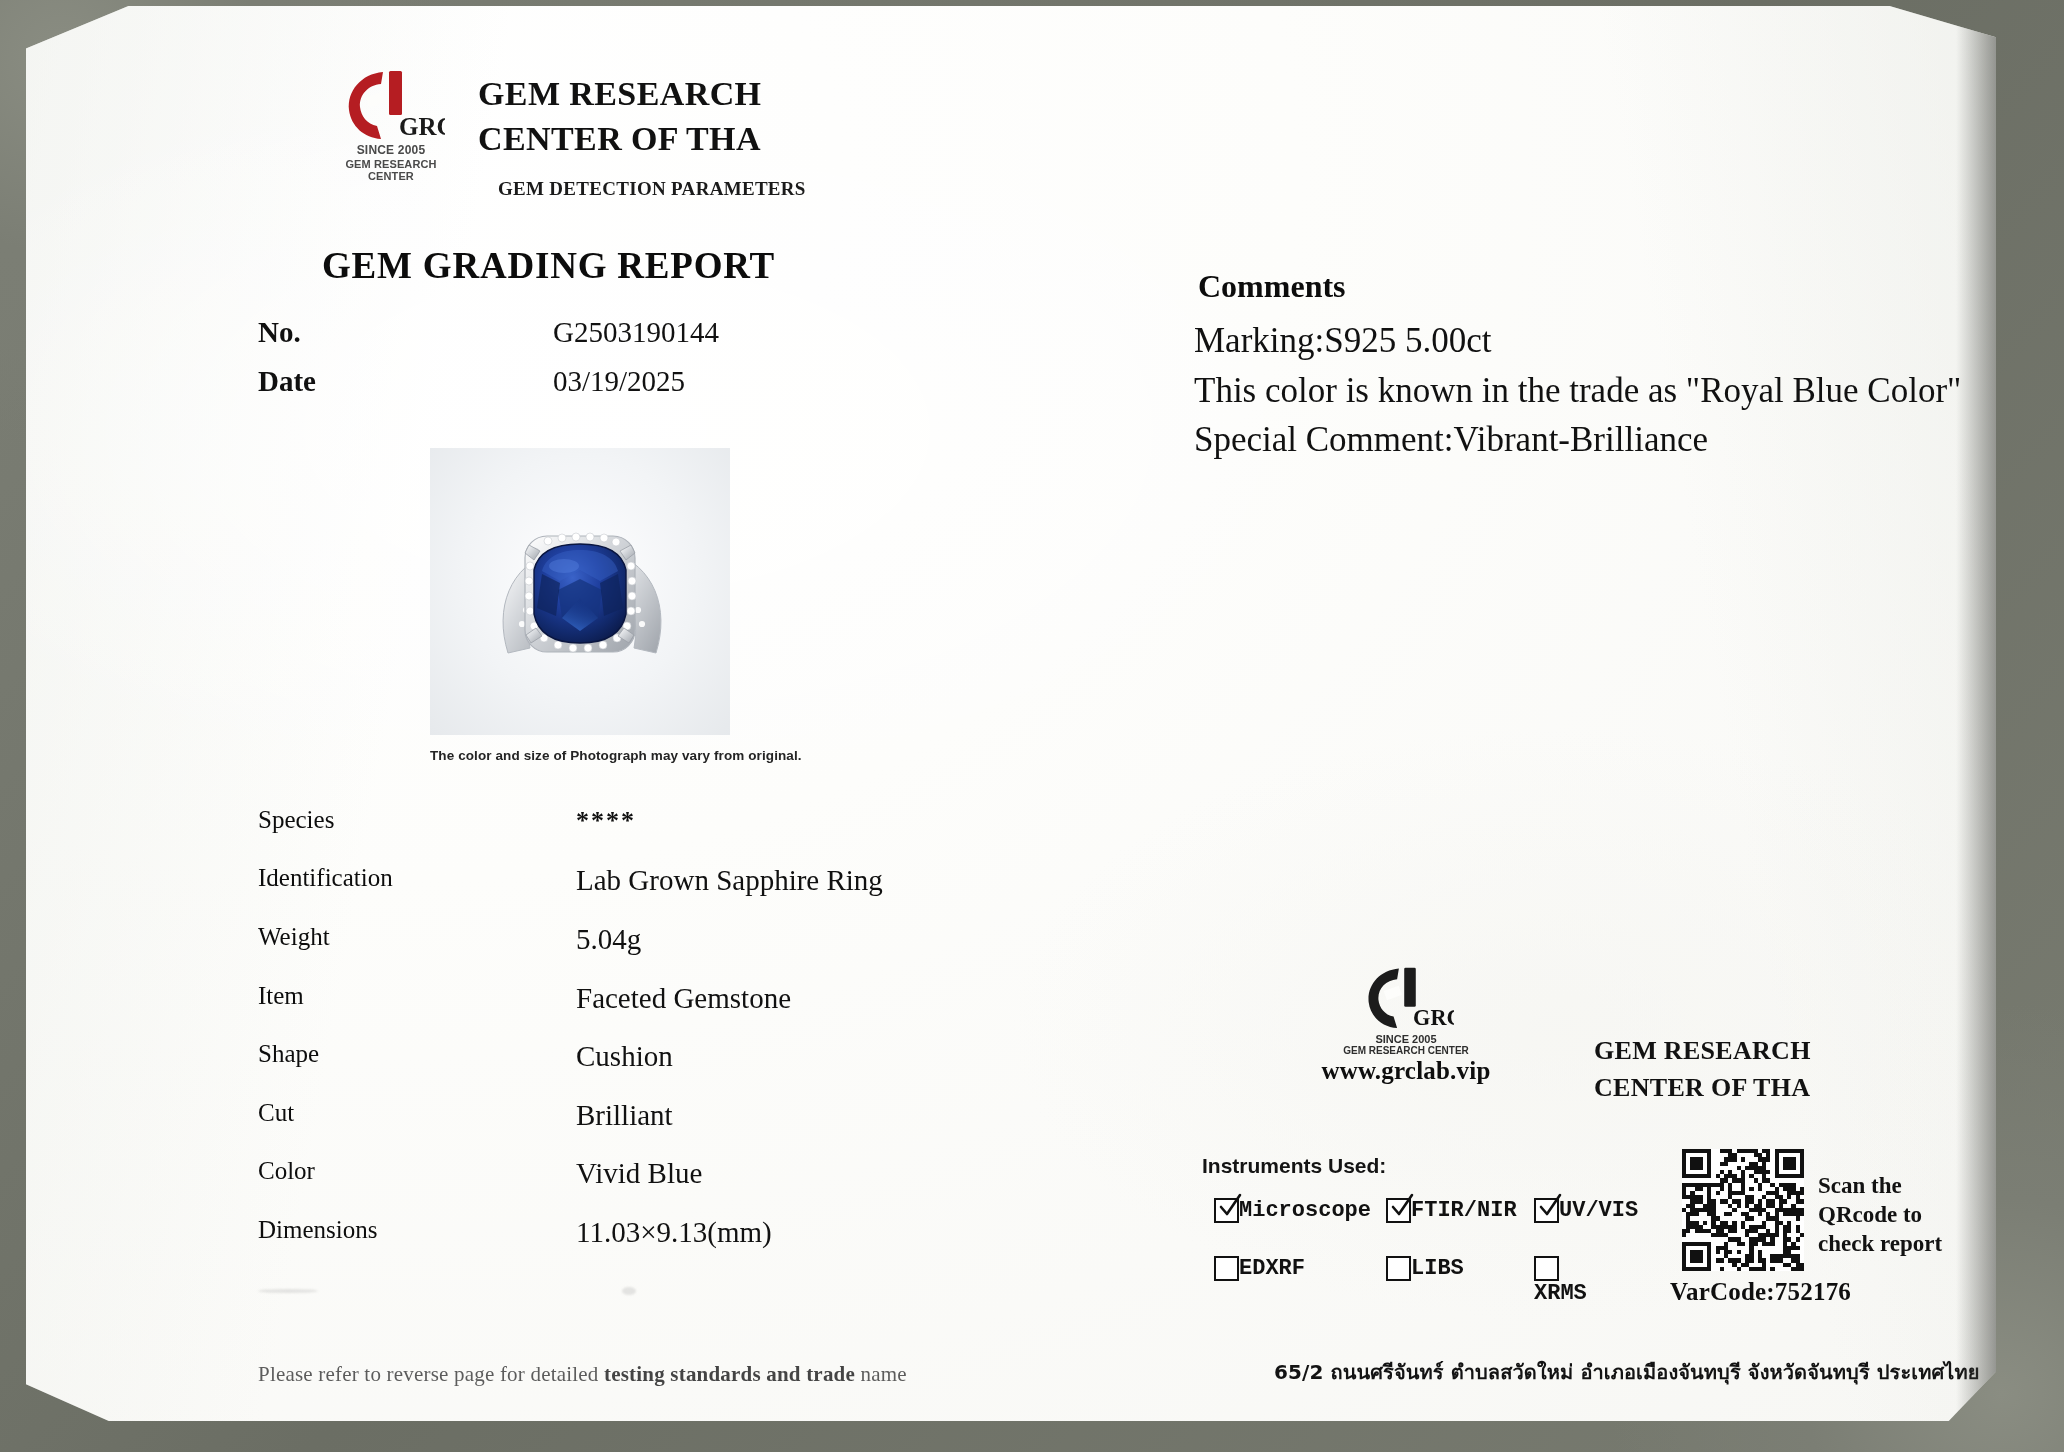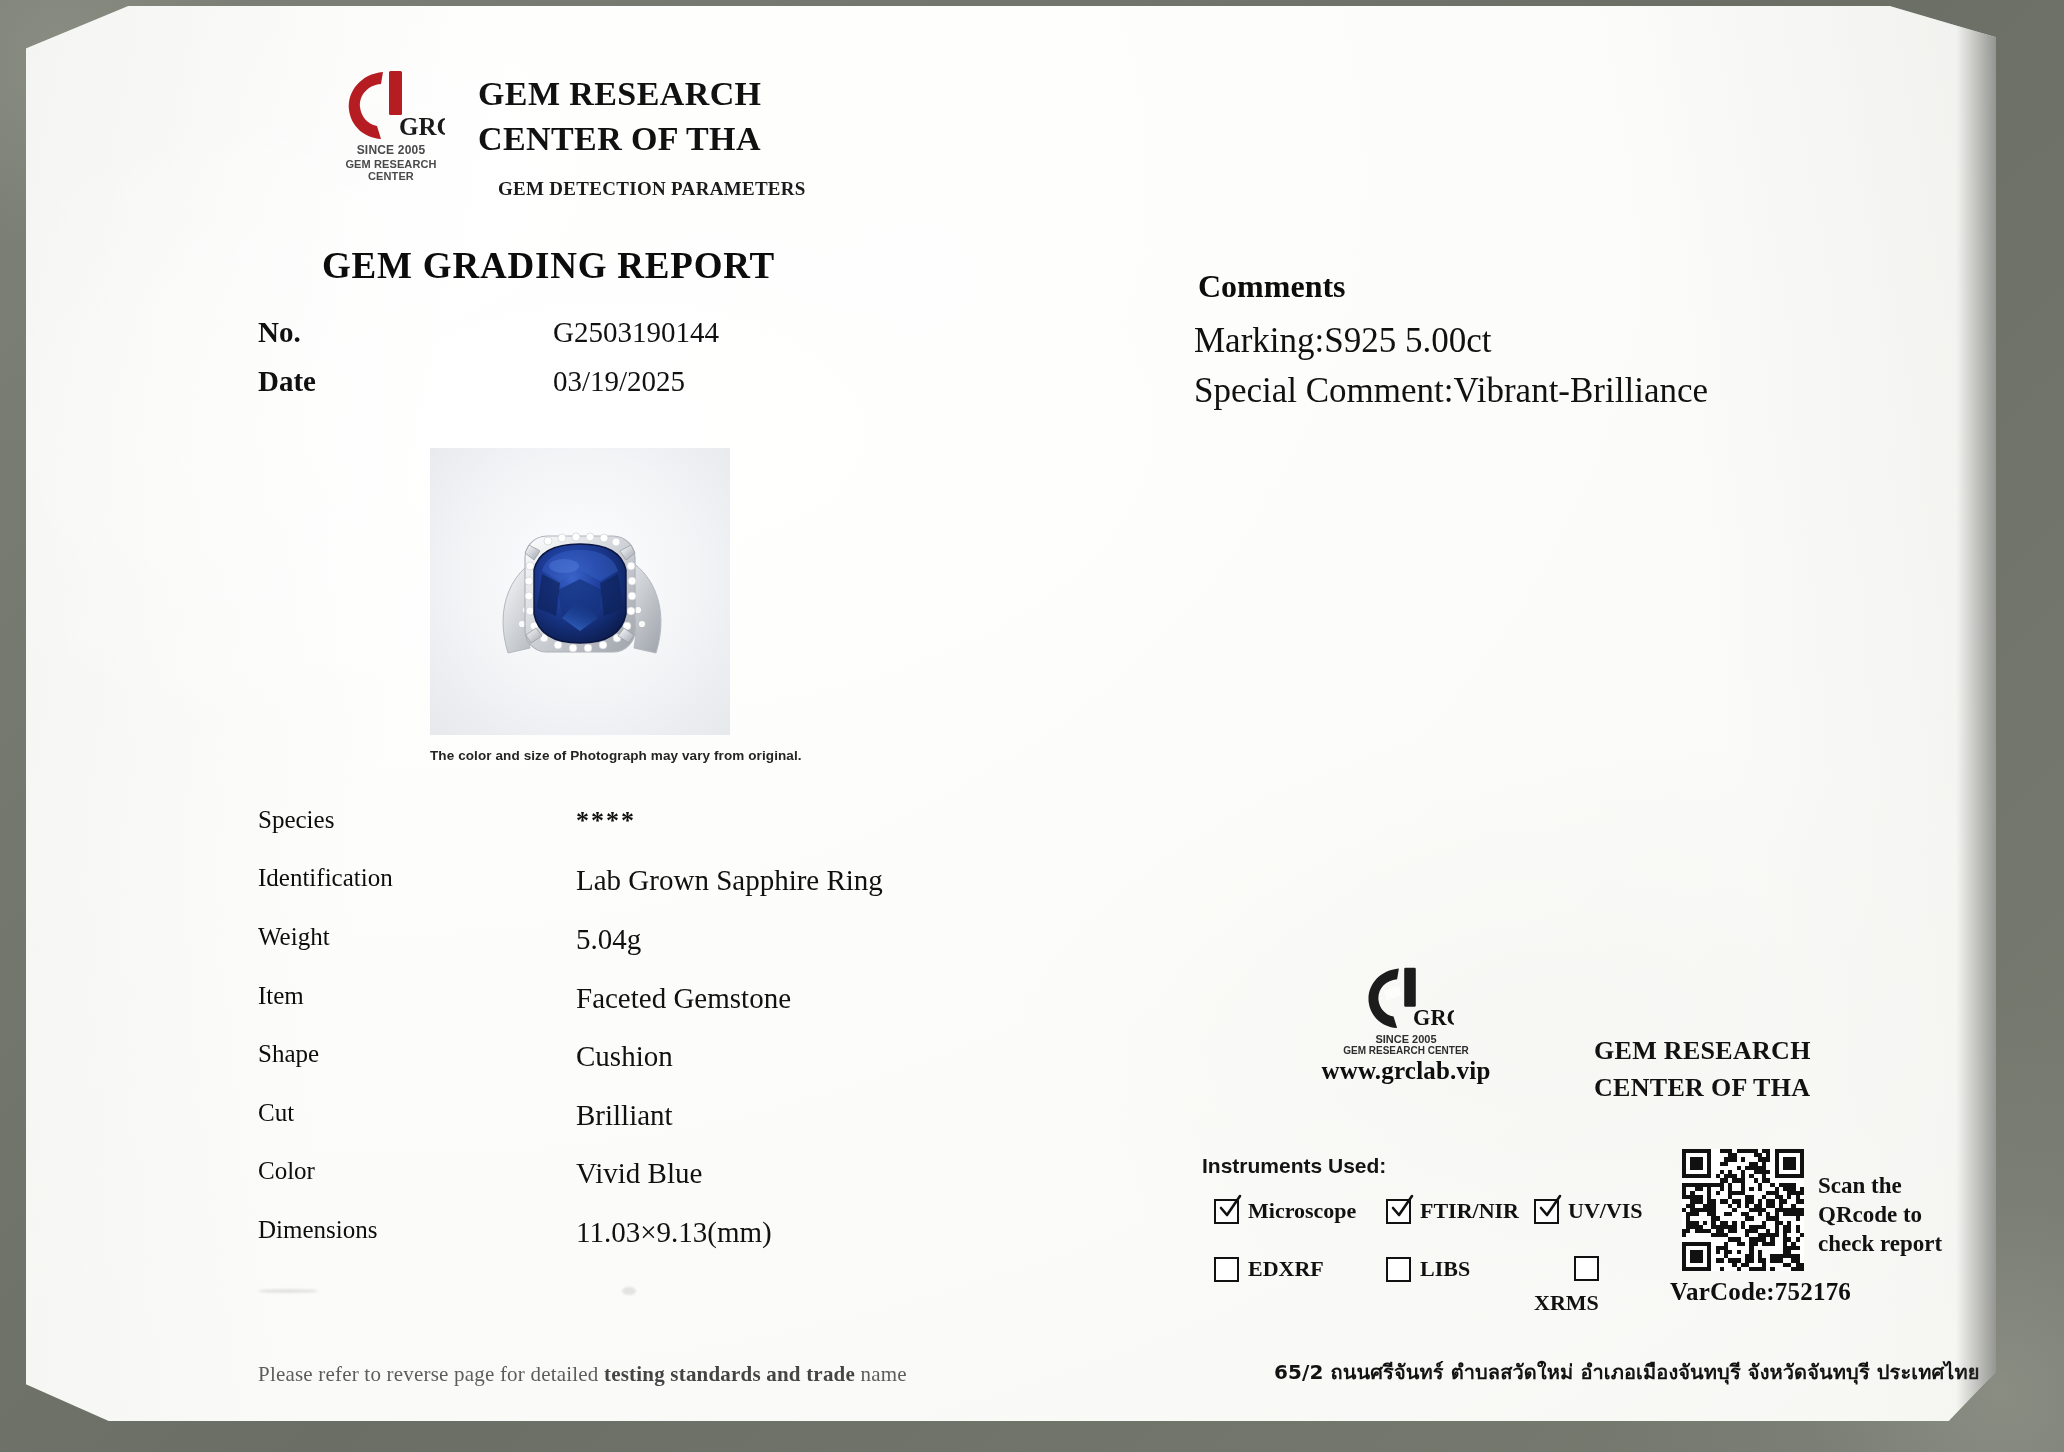--- a/index.html
+++ b/index.html
@@ -202,22 +202,22 @@
     line-height: 1.42; letter-spacing: .3px;
   }
 
   .instruments-label {
     position: absolute; left: 1176px; top: 1148px;
     font-family: "Liberation Sans", sans-serif;
     font-weight: bold; font-size: 21px; color: #141414;
   }
   .chk {
     position: absolute;
-    display: flex; align-items: flex-end; gap: 9px;
-    font-family: Liberation Serif, serif;
+    display: flex; align-items: flex-start; 
+    font-family: Liberation Mono, monospace;
     font-weight: bold; font-size: 22px; color: #111;
     white-space: nowrap;
   }
   .box {
     position: relative;
     width: 25px; height: 25px;
     border: 2.6px solid #111;
     flex: 0 0 auto;
     background: #fff;
   }
@@ -425,20 +425,21 @@
       <div class="smudge" style="left:232px; top:1283px; width:60px; height:4px;"></div>
       <div class="smudge" style="left:596px; top:1281px; width:14px; height:8px;"></div>
 
       <div class="footer-left">
         <span>Please refer to reverse page for detailed </span><span class="bold">testing standards and trade </span><span>name</span>
       </div>
 
       <div class="comments-h">Comments</div>
       <div class="comments-body">
         <div>Marking:S925 5.00ct</div>
+        <div>This color is known in the trade as "Royal Blue Color"</div>
         <div>Special Comment:Vibrant-Brilliance</div>
       </div>
 
       <div class="logo-block-2">
         <div class="logo-mark-2">
           <svg width="96" height="72" viewBox="0 0 108 80">
             <path d="M46,8 C24,10 10,27 12,46 C14,62 27,74 44,75 L40,62 C30,60 24,52 23,43 C22,31 31,21 44,20 Z" fill="#1c1c1c"></path>
             <path d="M30,30 L48,30 L48,41 L30,41 Z" fill="#fdfdfb" transform="rotate(-20 39 35)"></path>
             <rect x="52" y="7" width="13" height="44" rx="1.5" fill="#1c1c1c"></rect>
             <text x="62" y="71" font-family="Liberation Serif, serif" font-size="25" font-weight="bold" fill="#111">GRC</text>

